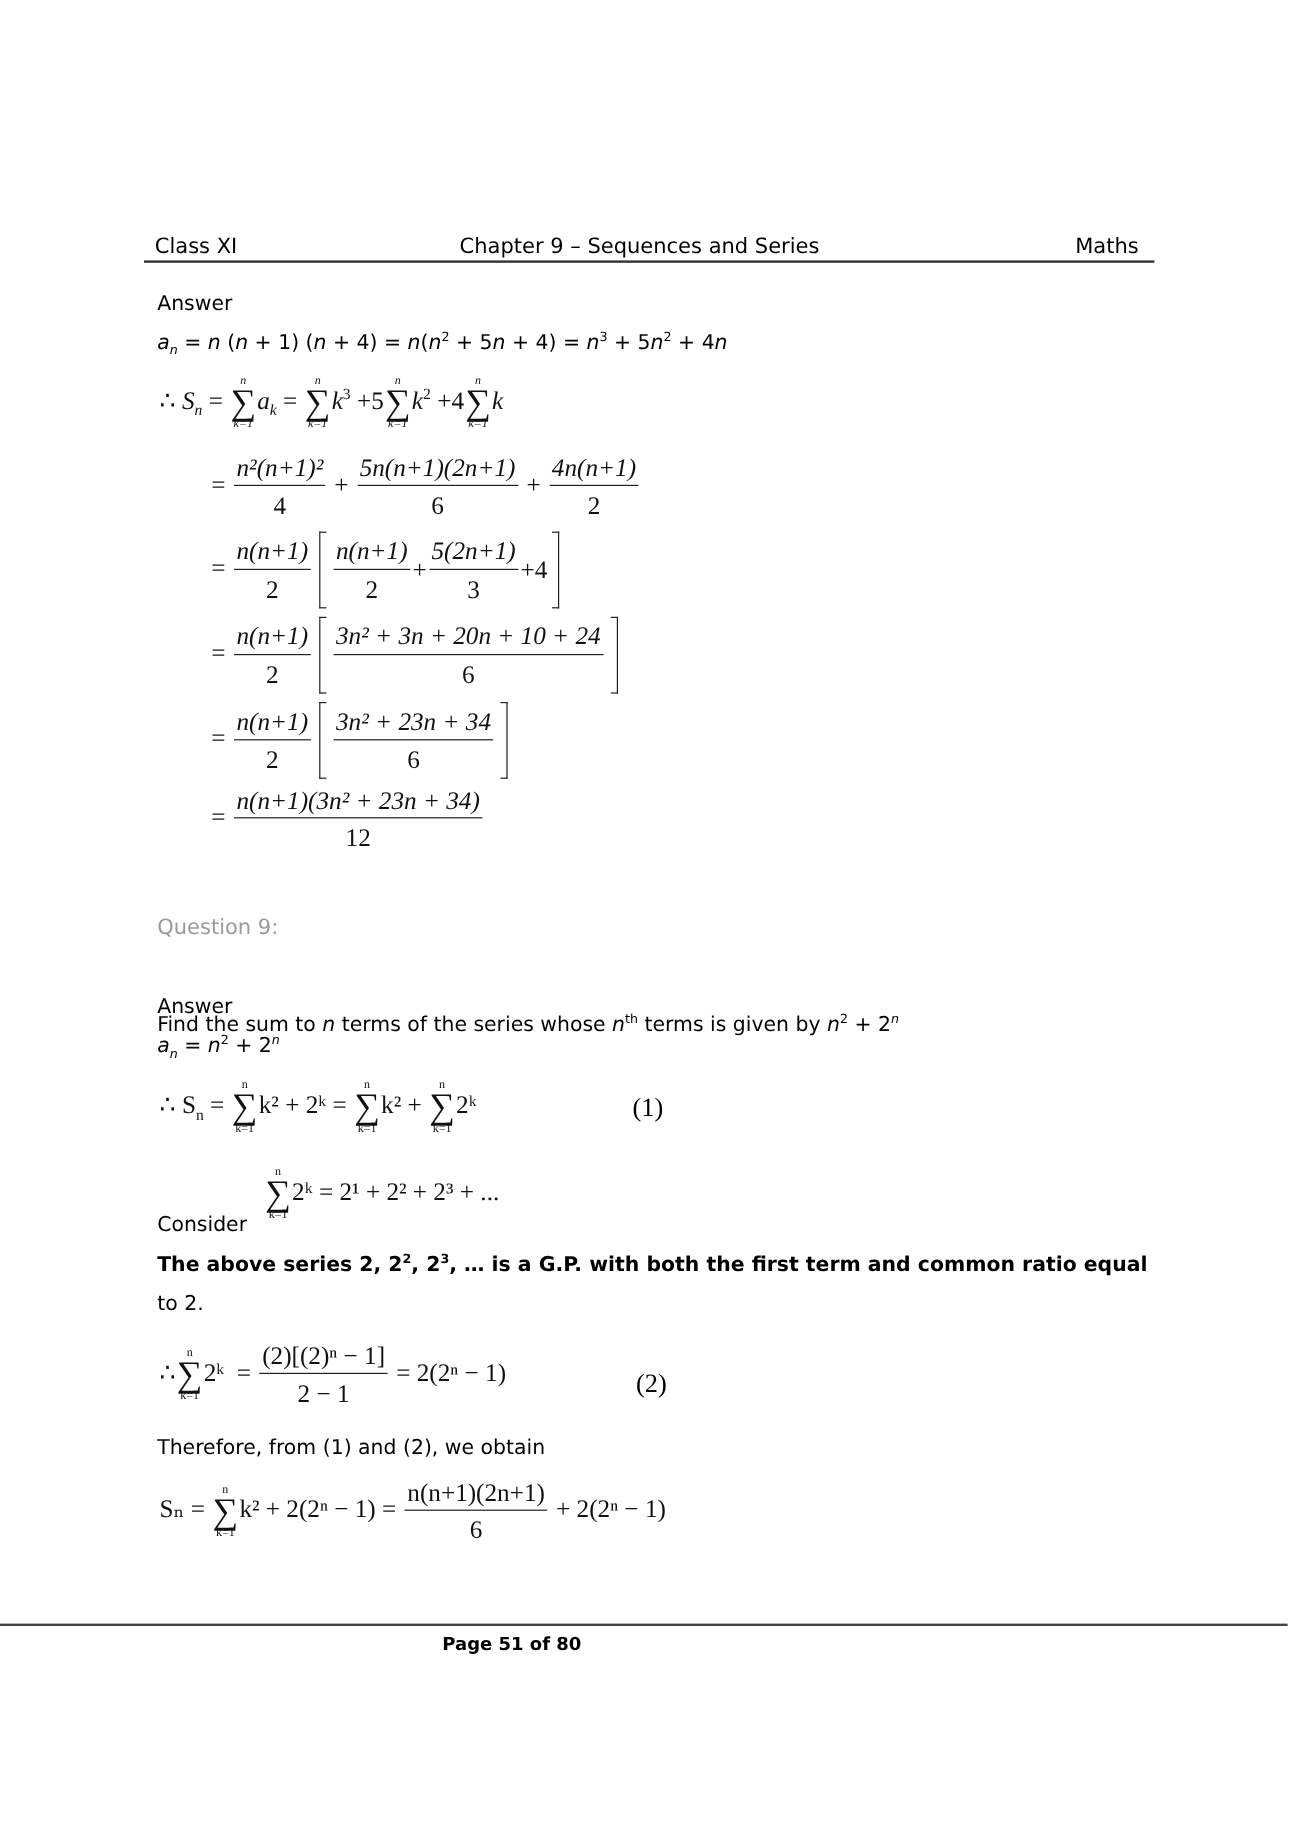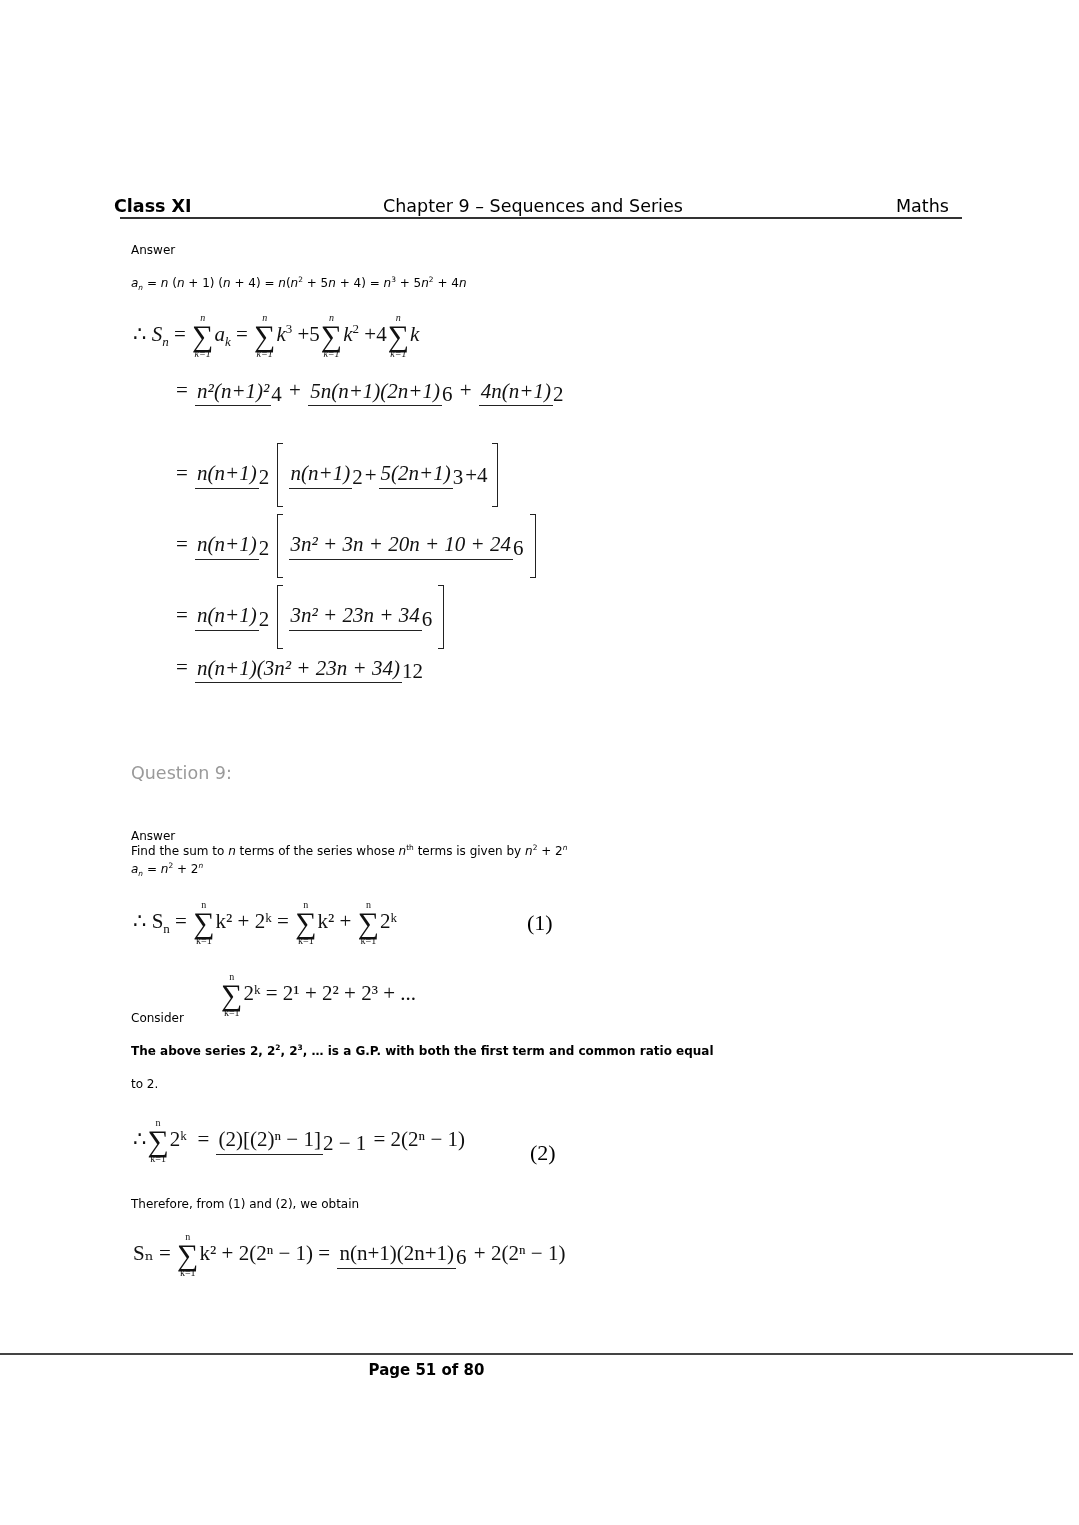--- a/index.html
+++ b/index.html
@@ -1,44 +1,44 @@
 <!DOCTYPE html>
 <html><head>
 <meta charset="utf-8">
 <style>
   html, body { margin:0; padding:0; background:#ffffff; }
   body { width:1079px; height:1525px; position:relative; overflow:hidden;
          font-family:"DejaVu Sans", sans-serif; color:#000; }
   .abs { position:absolute; }
-  .txt { font-size:12px; white-space:nowrap; }
+  .txt { font-size:17px; white-space:nowrap; }
   .hdr { font-size:17.5px; top:196px; }
   .hdr-rule { left:120px; top:217px; width:842px; height:2px; background:#333; }
   .math { font-family:"Liberation Serif", "DejaVu Serif", serif; font-size:21px; white-space:nowrap; color:#111; }
   .it { font-style:italic; }
   sup, sub { font-size:0.62em; line-height:0; }
   .sigma { display:inline-flex; flex-direction:column; align-items:center; vertical-align:middle; line-height:1; margin:0 1px; }
   .sigma .top, .sigma .bot { font-size:10px; font-style:italic; }
   .sigma .sym { font-size:30px; line-height:26px; }
   .sigma.up .top, .sigma.up .bot { font-style:normal; }
-  .frac { display:inline-flex; flex-direction:row; align-items:center; vertical-align:middle; margin:0 2px; }
+  .frac { display:inline-flex; flex-direction:column; align-items:center; vertical-align:middle; margin:0 2px; }
   .frac .num { padding:0 2px 2px 2px; border-bottom:1px solid #222; line-height:1.15; }
   .frac .den { padding-top:4px; line-height:1.15; }
   .bracket { display:inline-flex; align-items:center; vertical-align:middle; }
   .bl, .br { display:inline-block; width:5px; height:62px; border:1.5px solid #222; }
   .bl { border-right:none; margin-right:4px; }
   .br { border-left:none; margin-left:4px; }
   .q-title { color:#9a9a9a; font-weight:normal; font-size:17.5px; }
   .foot-rule { left:0; top:1353px; width:1073px; height:2px; background:#444; }
   .page-num { left:0; width:853px; top:1361px; text-align:center; font-weight:bold; font-size:15px; }
   .eqno { font-family:"Liberation Serif", serif; font-size:22px; }
 </style>
 </head>
 <body>
 
-<div class="abs hdr" style="left:114px;font-weight:bold;">Class XI</div>
+<div class="abs hdr" style="left:129px;">Class XI</div>
 <div class="abs hdr" style="left:383px;">Chapter 9 – Sequences and Series</div>
 <div class="abs hdr" style="left:896px;">Maths</div>
 <div class="abs hdr-rule"></div>
 
 <div class="abs txt" style="left:131px; top:243px;">Answer</div>
 <div class="abs txt" style="left:131px; top:276px;">
   <span class="it">a</span><sub class="it">n</sub><span> = </span><span class="it">n</span><span> (</span><span class="it">n</span><span> + 1) (</span><span class="it">n</span><span> + 4) = </span><span class="it">n</span><span>(</span><span class="it">n</span><sup>2</sup><span> + 5</span><span class="it">n</span><span> + 4) = </span><span class="it">n</span><sup>3</sup><span> + 5</span><span class="it">n</span><sup>2</sup><span> + 4</span><span class="it">n</span>
 </div>
 
 <div class="abs math" style="left:133px; top:313px;">

